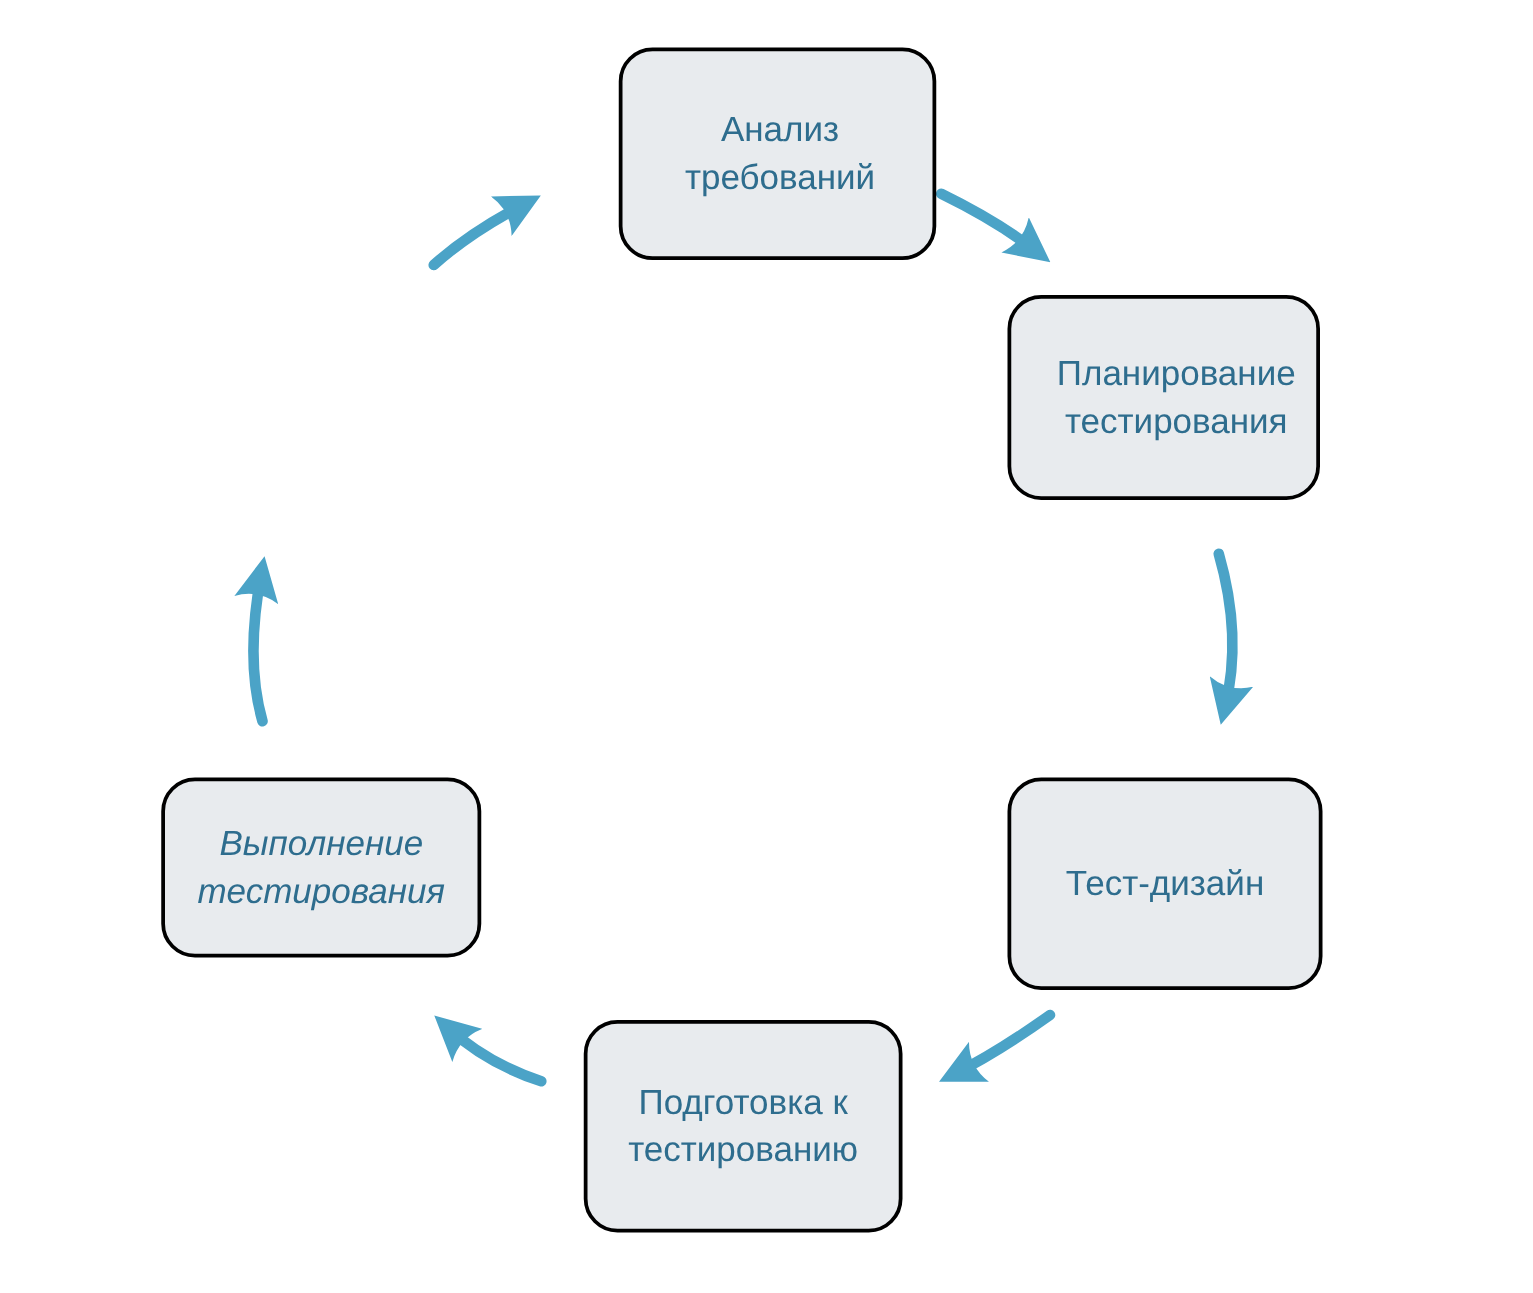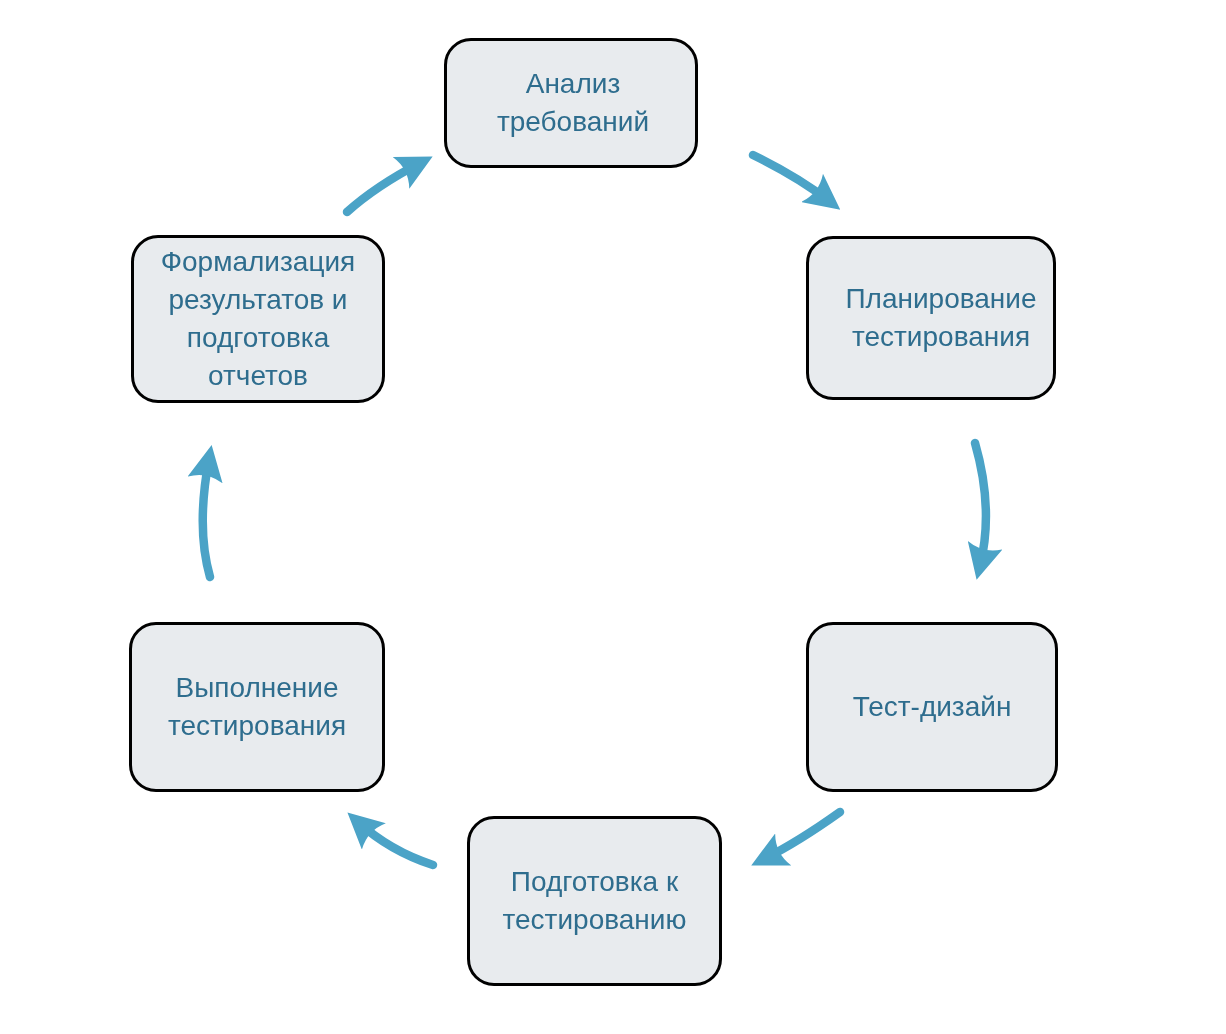--- a/index.html
+++ b/index.html
@@ -26,26 +26,26 @@
     justify-content: center;
     text-align: center;
     background: var(--node-fill);
     border: 3.5px solid var(--node-border);
     border-radius: 27px;
     color: var(--text-color);
     font-size: 28px;
     line-height: 38px;
     padding: 10px 20px;
   }
-  .node-analysis      { left: 444px; top: 38px;  width: 254px; height: 130px; padding-left: 24px; }
+  .node-analysis      { left: 495px; top: 38px;  width: 254px; height: 170px; padding-left: 24px; }
   .node-planning      { left: 806px; top: 236px; width: 250px; height: 164px; padding-left: 40px; }
   .node-formalization { left: 131px; top: 235px; width: 254px; height: 168px; }
   .node-test-design   { left: 806px; top: 622px; width: 252px; height: 170px; }
   .node-preparation   { left: 467px; top: 816px; width: 255px; height: 170px; }
-  .node-execution     { left: 129px; top: 622px; width: 256px; height: 170px; }
+  .node-execution     { left: 129px; top: 622px; width: 256px; height: 144px; font-style: italic; }
   .arrows {
     position: absolute;
     left: 0; top: 0;
     width: 1226px;
     height: 1034px;
     pointer-events: none;
   }
   .arrow-shaft {
     fill: none;
     stroke: var(--accent);
@@ -86,17 +86,14 @@
   </div>
 
   <div class="node node-preparation">
     <span>Подготовка к тестированию</span>
   </div>
 
   <div class="node node-execution">
     <span>Выполнение тестирования</span>
   </div>
 
-  <div class="node node-formalization">
-    <span>Формализация результатов и подготовка отчетов</span>
-  </div>
 
 </div>
 
 </body></html>

